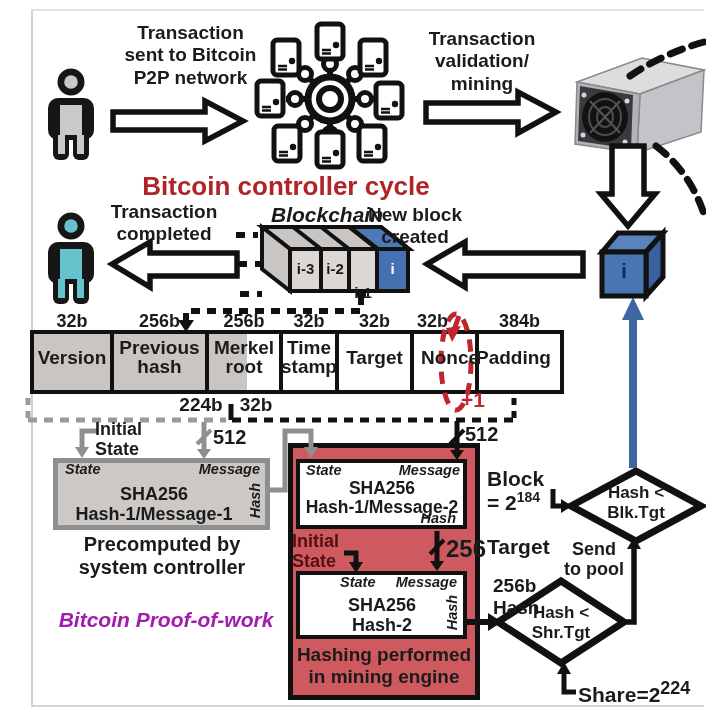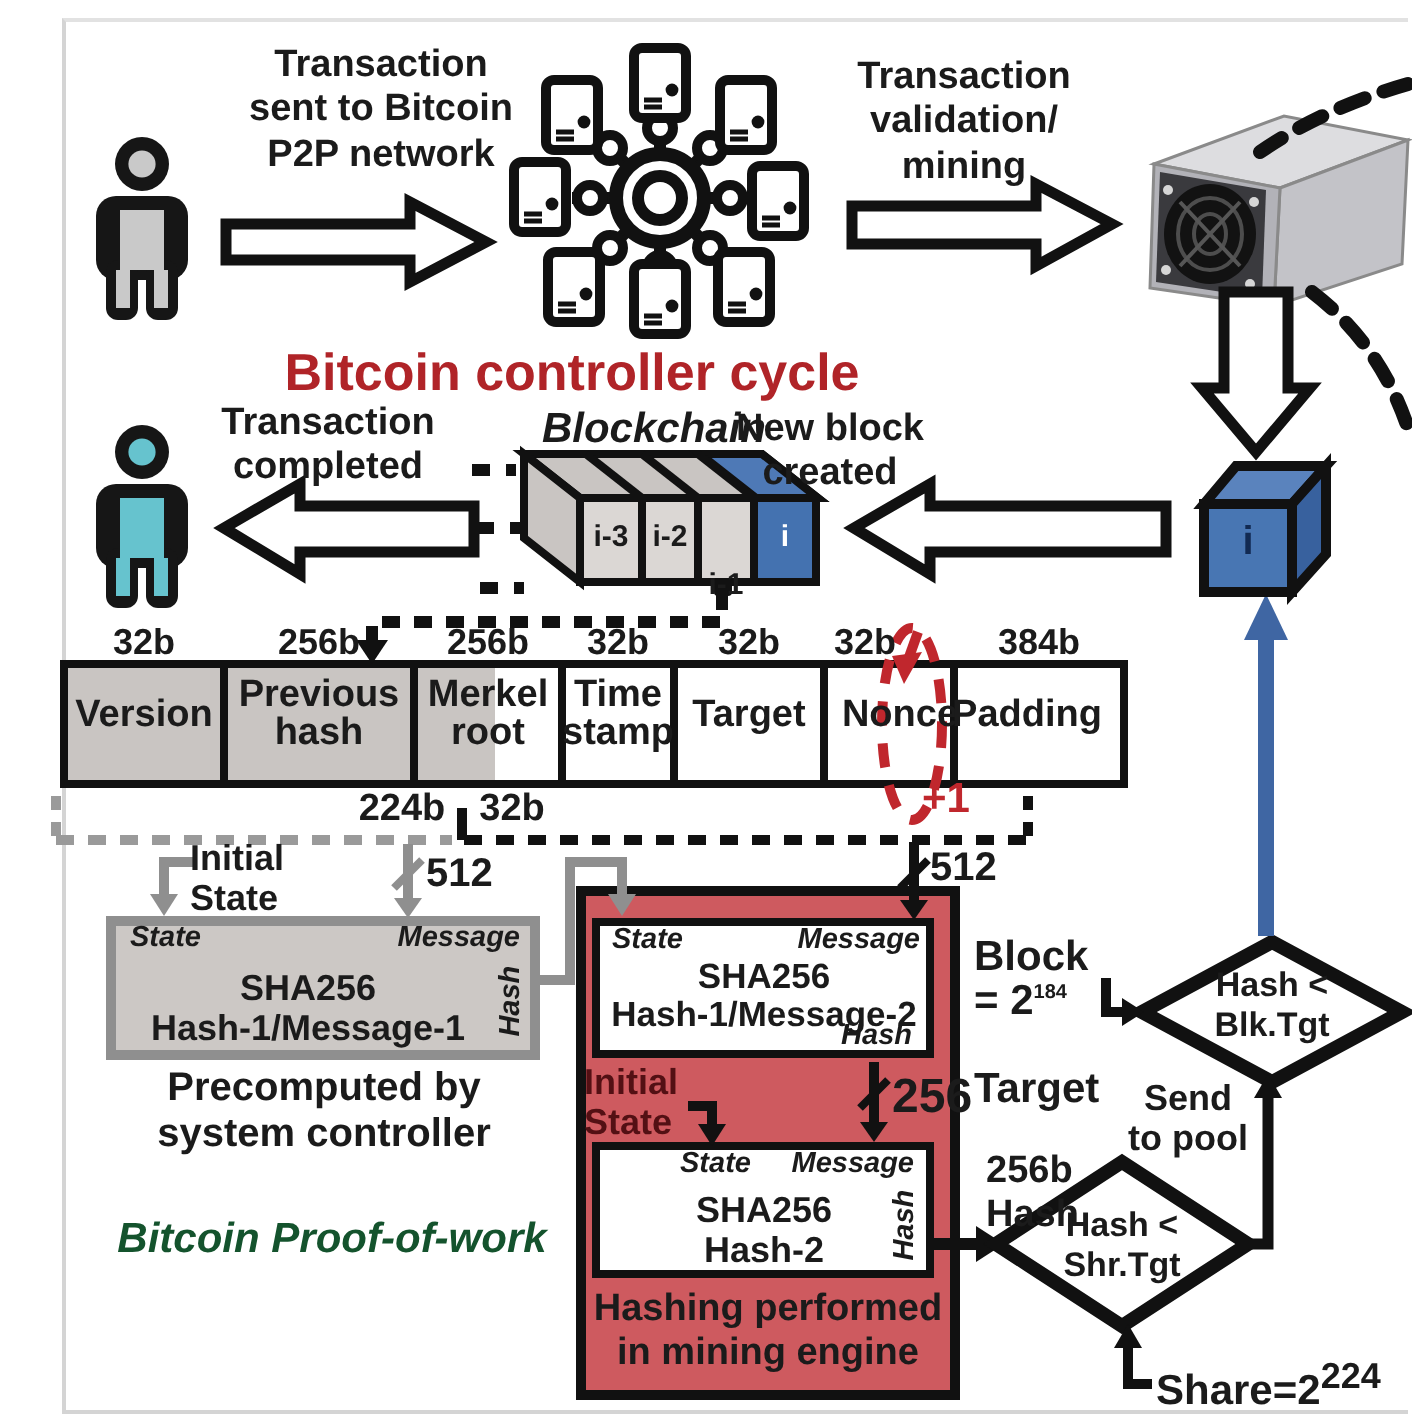--- a/index.html
+++ b/index.html
@@ -296,21 +296,21 @@
   <div class="t left z3" style="left:95px;top:420px;width:60px;font-size:18px;line-height:1.1;">Initial
 State</div>
   <div class="t left z3" style="left:213px;top:426px;width:42px;font-size:20px;">512</div>
   <div class="t it left z3" style="left:65px;top:461px;width:50px;font-size:14.5px;">State</div>
   <div class="t it z3" style="left:185px;top:461px;width:75px;font-size:14.5px;text-align:right;">Message</div>
   <div class="t z3" style="left:58px;top:484px;width:192px;font-size:18px;line-height:1.12;">SHA256
 Hash-1/Message-1</div>
   <div class="t it rot z3" style="left:234px;top:492px;width:44px;font-size:14.5px;">Hash</div>
   <div class="t z3" style="left:52px;top:533px;width:220px;font-size:20px;line-height:1.14;">Precomputed by
 system controller</div>
-  <div class="t it z3" style="left:40px;top:608px;width:252px;font-size:21px;color:#14532d;">Bitcoin Proof-of-work</div>
+  <div class="t it z3" style="left:40px;top:608px;width:252px;font-size:21px;color:#a21caf;">Bitcoin Proof-of-work</div>
 
   <div class="t left z3" style="left:465px;top:423px;width:42px;font-size:20px;">512</div>
   <div class="t it left z3" style="left:306px;top:462px;width:50px;font-size:14.5px;">State</div>
   <div class="t it z3" style="left:388px;top:462px;width:72px;font-size:14.5px;text-align:right;">Message</div>
   <div class="t z3" style="left:300px;top:479px;width:164px;font-size:17.5px;line-height:1.1;">SHA256
 Hash-1/Message-2</div>
   <div class="t it z3" style="left:396px;top:510px;width:60px;font-size:14.5px;text-align:right;">Hash</div>
   <div class="t left z3" style="left:292px;top:532px;width:60px;font-size:18px;line-height:1.1;color:#531014;">Initial
 State</div>
   <div class="t left z3" style="left:446px;top:535px;width:42px;font-size:24px;">256</div>
@@ -319,21 +319,21 @@
   <div class="t z3" style="left:308px;top:596px;width:148px;font-size:18px;line-height:1.1;">SHA256
 Hash-2</div>
   <div class="t it rot z3" style="left:431px;top:604px;width:44px;font-size:14.5px;">Hash</div>
   <div class="t z3" style="left:293px;top:644px;width:182px;font-size:19px;line-height:1.16;">Hashing performed
 in mining engine</div>
 
   <div class="t left z3" style="left:493px;top:575px;width:70px;font-size:19px;line-height:1.15;">256b
 Hash</div>
   <div class="t left z3" style="left:487px;top:446px;width:130px;font-size:21px;line-height:1.05;">
     <span>Block</span>
-    <span>= 2</span><sup style="font-size:10px;">184</sup><br>
+    <span>= 2</span><sup style="font-size:14px;">184</sup><br>
     <span>Target</span>
   </div>
   <div class="t z3" style="left:596px;top:483px;width:80px;font-size:17px;">Hash &lt;
 Blk.Tgt</div>
   <div class="t z3" style="left:558px;top:540px;width:72px;font-size:18px;line-height:1.1;">Send
 to pool</div>
   <div class="t z3" style="left:521px;top:603px;width:80px;font-size:17px;">Hash &lt;
 Shr.Tgt</div>
   <div class="t left z3" style="left:578px;top:657px;width:128px;font-size:21px;line-height:1.05;">
     <span>Share</span><span>=2</span><sup style="font-size:18px;">224</sup><br>

